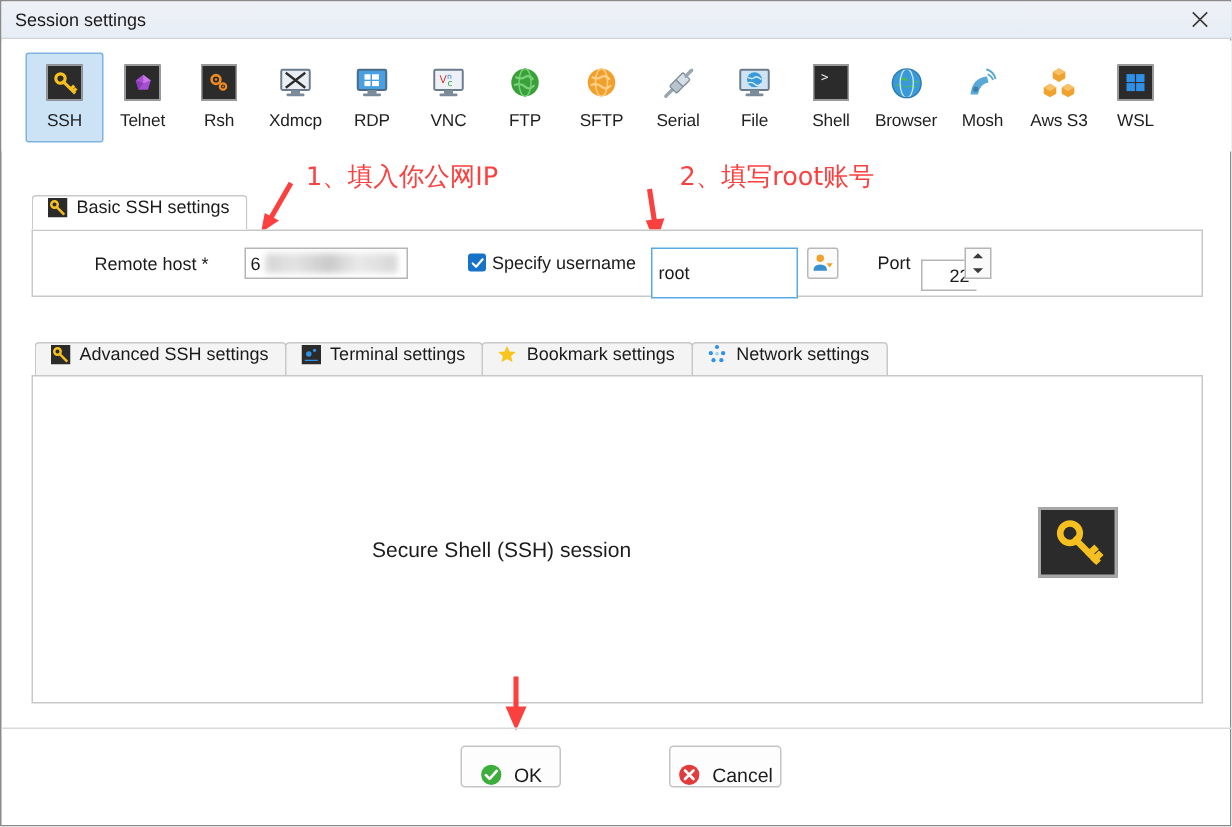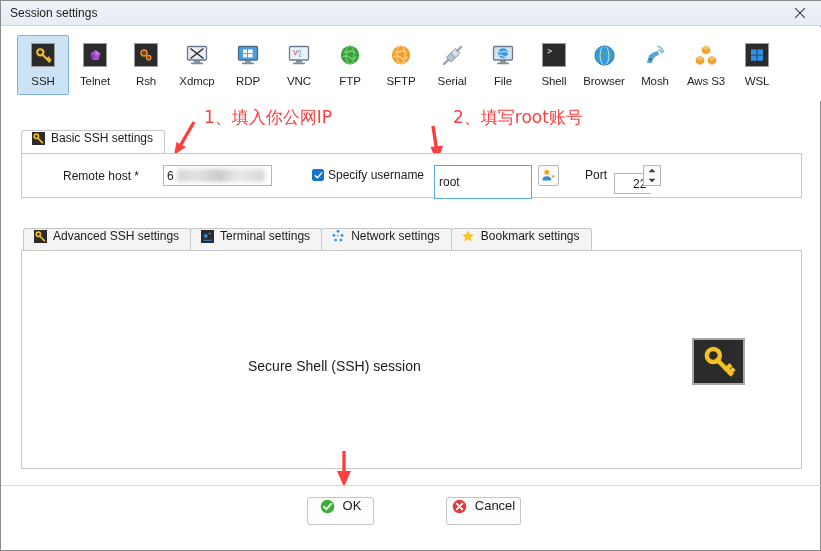--- a/index.html
+++ b/index.html
@@ -281,21 +281,21 @@
     background: #d9d9d9;
   }
   .dlgbtn {
     position: absolute;
     height: 28px;
     box-sizing: border-box;
     border: 1px solid #c4c4c4;
     border-radius: 3px;
     background: #fdfdfd;
     display: flex;
-    align-items: flex-start;
+    align-items: flex-end;
     justify-content: center;
     font-size: 13px;
     color: #1b1b1b;
     cursor: pointer;
   }
   .dlgbtn .bicon { width:16px; height:16px; margin-right:7px; display:flex; align-items:center; justify-content:center; }
   .dlgbtn .bicon svg { display:block; }
   #ok-button { left: 306px; top: 496px; width: 67px; }
   #cancel-button { left: 445px; top: 496px; width: 75px; }
 </style>
@@ -595,43 +595,43 @@
     <div class="tab">
       <span class="ticon">
         <svg width="13" height="13" viewBox="0 0 24 24">
           <rect x="0" y="0" width="24" height="24" fill="#2b2b2b"></rect>
           <circle cx="9" cy="11" r="3.4" fill="#2f90e8"></circle>
           <circle cx="16" cy="6.5" r="2" fill="#2f90e8"></circle>
           <path d="M4 19 L20 19" stroke="#2f90e8" stroke-width="1.6"></path>
         </svg>
       </span>
       <span>Terminal settings</span>
+    </div>
+
+    <div class="tab">
+      <span class="ticon">
+        <svg width="14" height="14" viewBox="0 0 24 24">
+          <path d="M12 2.5 L14.9 9 L22 9.7 L16.7 14.4 L18.3 21.4 L12 17.7 L5.7 21.4 L7.3 14.4 L2 9.7 L9.1 9 Z" fill="#f7c51e"></path>
+        </svg>
+      </span>
+      <span>Bookmark settings</span>
     </div>
 
     <div class="tab">
       <span class="ticon">
         <svg width="14" height="14" viewBox="0 0 24 24">
           <circle cx="12" cy="4" r="2.4" fill="#2f90e8"></circle>
           <circle cx="5" cy="11" r="2.4" fill="#2f90e8"></circle>
           <circle cx="19" cy="11" r="2.4" fill="#2f90e8"></circle>
           <circle cx="8" cy="19" r="2.4" fill="#2f90e8"></circle>
           <circle cx="17" cy="19" r="2.4" fill="#2f90e8"></circle>
           <circle cx="12" cy="11.6" r="2" fill="#9ecdf3"></circle>
         </svg>
       </span>
       <span>Network settings</span>
-    </div>
-
-    <div class="tab">
-      <span class="ticon">
-        <svg width="14" height="14" viewBox="0 0 24 24">
-          <path d="M12 2.5 L14.9 9 L22 9.7 L16.7 14.4 L18.3 21.4 L12 17.7 L5.7 21.4 L7.3 14.4 L2 9.7 L9.1 9 Z" fill="#f7c51e"></path>
-        </svg>
-      </span>
-      <span>Bookmark settings</span>
     </div>
   </div>
 
   <div class="panel" id="content-panel">
     <div id="session-desc">Secure Shell (SSH) session</div>
     <div id="session-key-icon">
       <svg width="34" height="34" viewBox="0 0 24 24">
         <circle cx="8" cy="7.4" r="4.6" fill="none" stroke="#f5c020" stroke-width="3.1"></circle>
         <circle cx="7" cy="6.2" r="1.35" fill="#2b2b2b"></circle>
         <path d="M10.8 10.6 L20.4 20.2" stroke="#f5c020" stroke-width="3.1" fill="none" stroke-linecap="square"></path>

